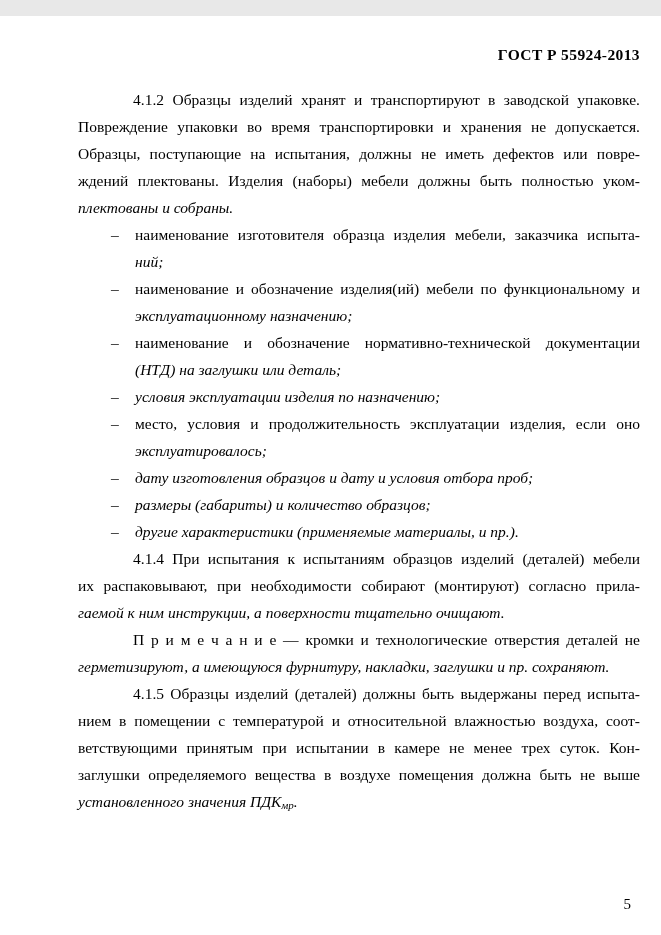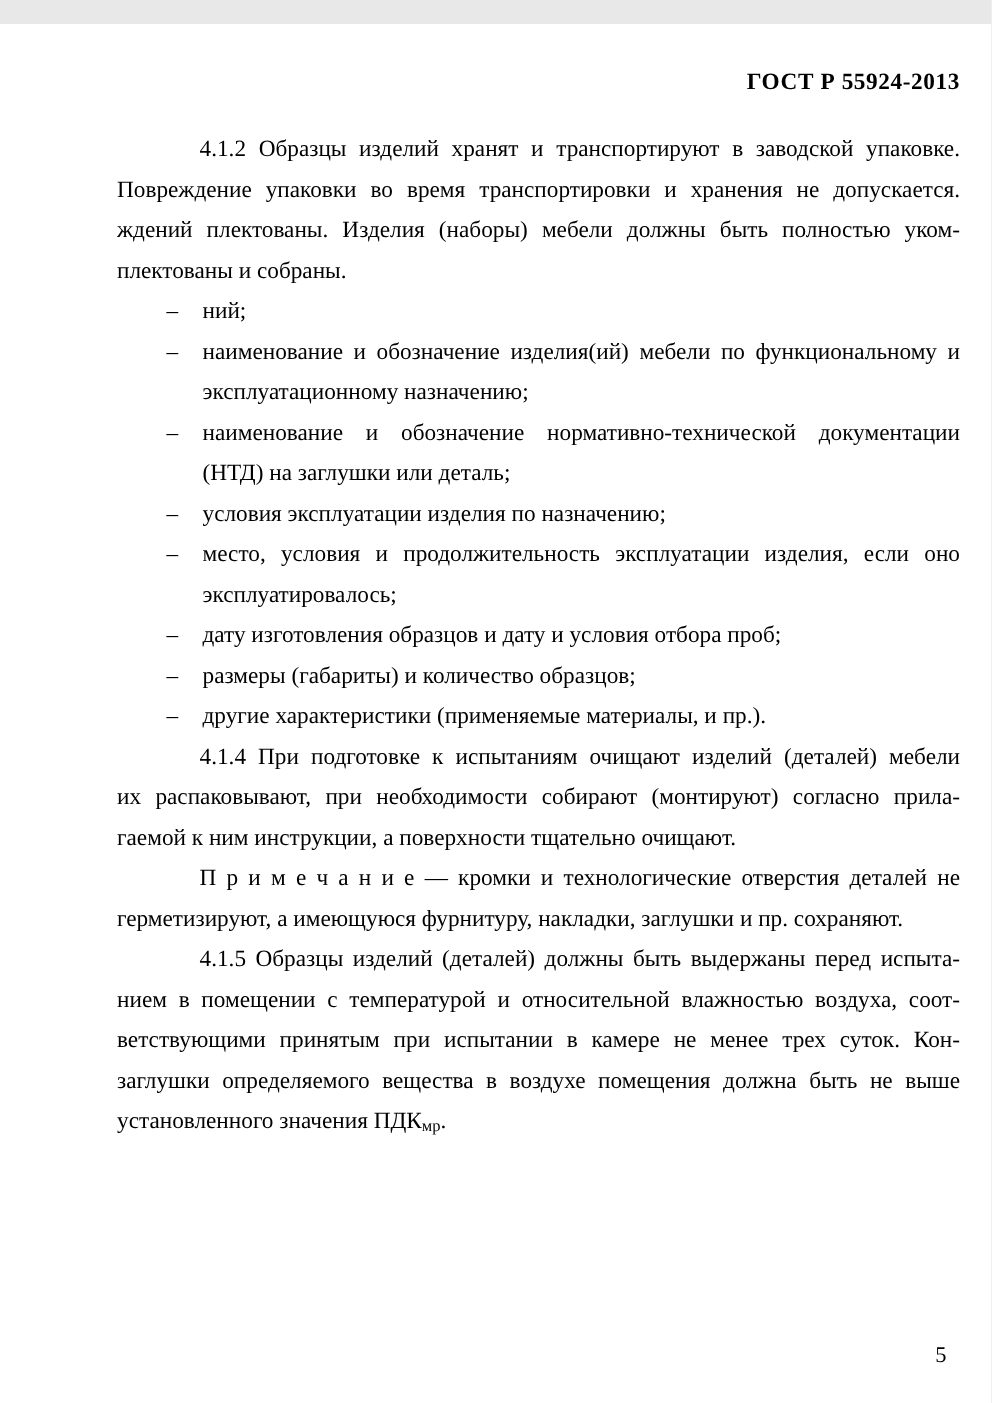--- a/index.html
+++ b/index.html
@@ -25,21 +25,21 @@
   .body-col {
     position: absolute;
     top: 70px;
     left: 78px;
     width: 562px;
     font-size: 15.5px;
     line-height: 27px;
   }
   .line { min-height: 27px; }
   .line.j { text-align: justify; text-align-last: justify; font-family: Liberation Serif, serif; }
-  .line.l { text-align: left; }
+  .line.l { text-align: left; font-style: italic; }
   .line.indent { text-indent: 55px; }
   .li { position: relative; padding-left: 57px; }
   .li .marker { position: absolute; left: 33px; top: 0; }
   sub.s { font-size: 11px; vertical-align: -2px; line-height: 0; text-align: right; }
   .page-num {
     position: absolute;
     top: 880px;
     right: 30px;
     font-size: 15px;
   }
@@ -47,26 +47,28 @@
 </head>
 <body>
 
 <div class="page">
   <div class="doc-header">ГОСТ Р 55924-2013</div>
 
   <div class="body-col">
       <div>
         <div class="line j indent">4.1.2 Образцы изделий хранят и транспортируют в заводской упаковке.</div>
         <div class="line j">Повреждение упаковки во время транспортировки и хранения не допускается.</div>
+        <div class="line j">Образцы, поступающие на испытания, должны не иметь дефектов или повре-</div>
         <div class="line j">ждений плектованы.  Изделия (наборы) мебели должны быть полностью уком-</div>
         <div class="line l">плектованы и собраны.</div>
       </div>
       <div>
         <div class="li">
           <span class="marker">–</span>
+          <div class="line j">наименование изготовителя образца изделия мебели, заказчика испыта-</div>
           <div class="line l">ний;</div>
         </div>
         <div class="li">
           <span class="marker">–</span>
           <div class="line j">наименование и обозначение изделия(ий) мебели по функциональному и</div>
           <div class="line l">эксплуатационному назначению;</div>
         </div>
         <div class="li">
           <span class="marker">–</span>
           <div class="line j">наименование и обозначение нормативно-технической документации</div>
@@ -88,21 +90,21 @@
         <div class="li">
           <span class="marker">–</span>
           <div class="line l">размеры (габариты) и количество образцов;</div>
         </div>
         <div class="li">
           <span class="marker">–</span>
           <div class="line l">другие характеристики (применяемые материалы, и пр.).</div>
         </div>
       </div>
       <div>
-        <div class="line j indent">4.1.4 При подготовке к испытаниям очищают изделий (деталей) мебели</div>
+        <div class="line j indent">4.1.4 При испытания к испытаниям образцов изделий (деталей) мебели</div>
         <div class="line j">их распаковывают, при необходимости собирают (монтируют) согласно прила-</div>
         <div class="line l">гаемой к ним инструкции, а поверхности тщательно очищают.</div>
       </div>
       <div>
         <div class="line j indent">П р и м е ч а н и е — кромки  и технологические отверстия деталей не</div>
         <div class="line l">герметизируют, а имеющуюся фурнитуру, накладки, заглушки и пр. сохраняют.</div>
       </div>
       <div>
         <div class="line j indent">4.1.5 Образцы изделий (деталей) должны быть выдержаны перед испыта-</div>
         <div class="line j">нием в помещении с температурой и относительной влажностью воздуха, соот-</div>

